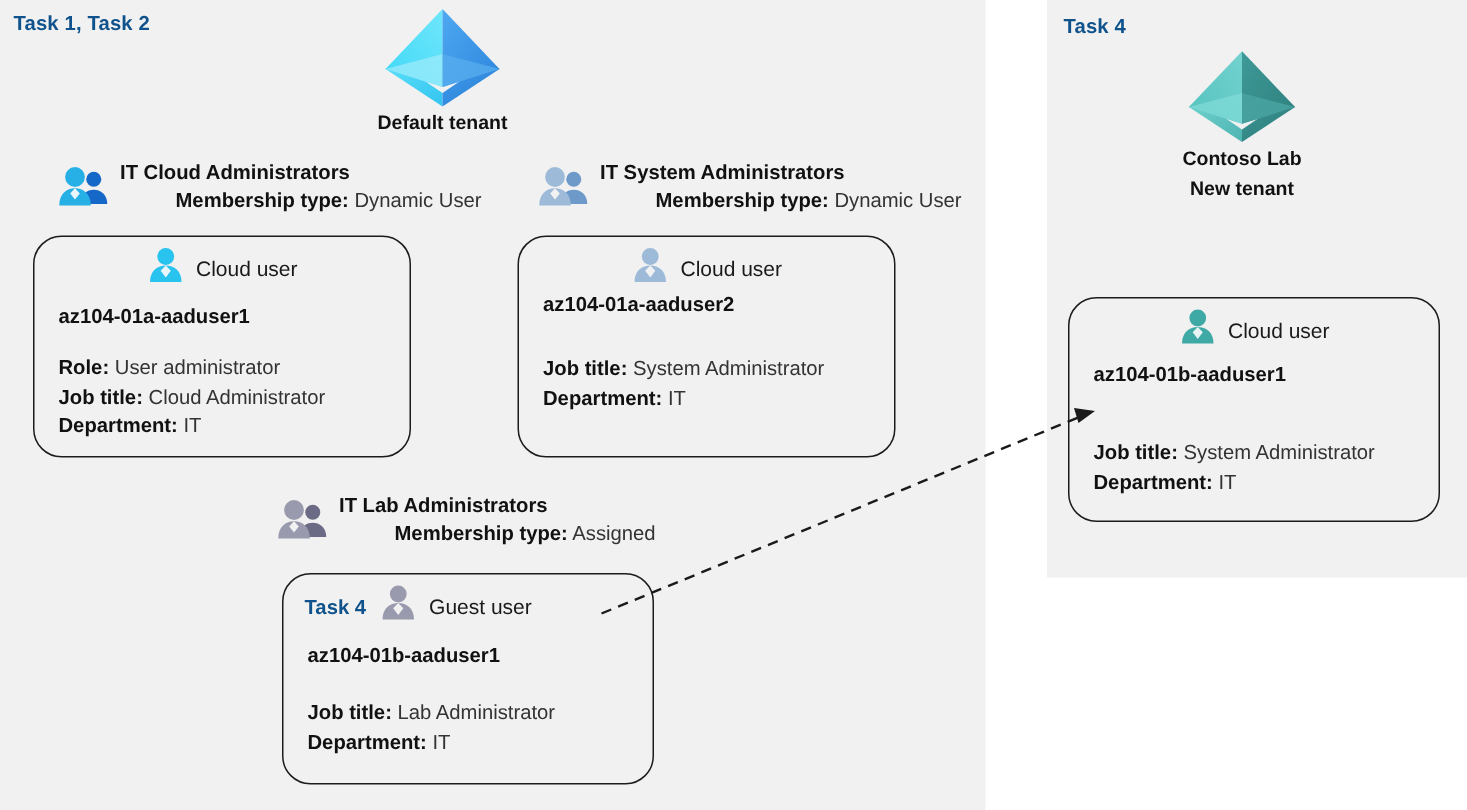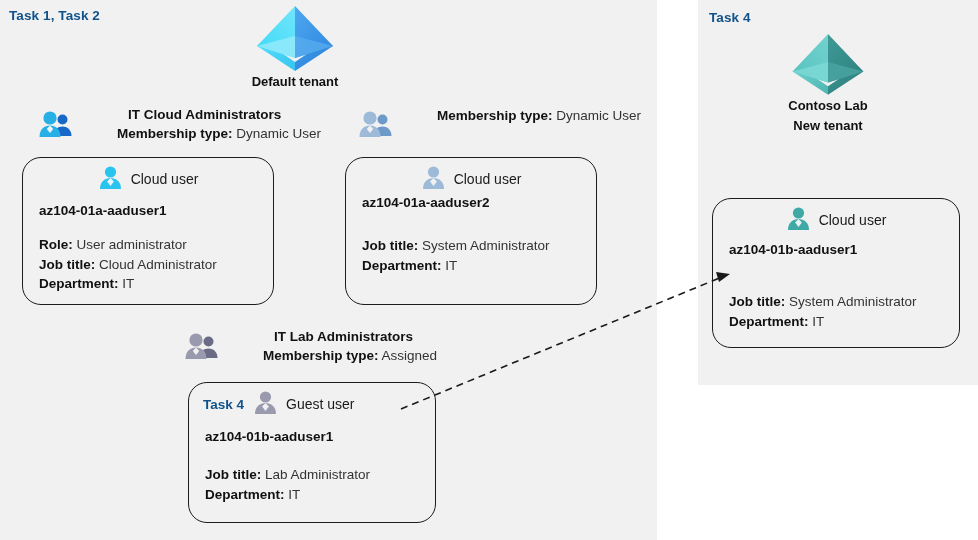--- a/index.html
+++ b/index.html
@@ -36,21 +36,21 @@
   #tenant-default{left:195px;top:2px;width:200px;}
   #tenant-new{left:713px;top:30px;width:230px;}
   .pyr{display:block;margin:0 auto;}
 
   
   .group{position:absolute;display:flex;align-items:flex-start;}
   .group .gico{flex:0 0 auto;margin-top:4px;}
   .group .gtxt{margin-left:7px;}
   .group .gname{
     font-size:13.5px;font-weight:bold;color:#111;
-    line-height:18px;white-space:nowrap;margin-left:48px;
+    line-height:18px;white-space:nowrap;
   }
   .group .gmem{
     font-size:13.5px;line-height:19px;color:#333;white-space:nowrap;
   }
   .group .gmem b{color:#111;font-weight:bold;padding-left:37px;}
   #group-cloud{left:38px;top:106px;}
   #group-system{left:358px;top:106px;}
   #group-lab{left:184px;top:328px;}
 
   
@@ -196,20 +196,21 @@
     <span class="gico">
       <svg width="35" height="30" viewBox="0 0 35 30">
         <circle cx="24.5" cy="9.5" r="5" fill="#6D9AC9"></circle>
         <path d="M15.5 26 C15.5 19.5 20 16.5 24.5 16.5 C29 16.5 33.5 19.5 33.5 26 Z" fill="#6D9AC9"></path>
         <circle cx="12" cy="8" r="6.6" fill="#9DBBD8"></circle>
         <path d="M1.5 27 C1.5 19 6.5 15.5 12 15.5 C17.5 15.5 22.5 19 22.5 27 Z" fill="#9DBBD8"></path>
         <path d="M12 15.5 L15.2 19 L12 23 L8.8 19 Z" fill="#F1F1F1"></path>
       </svg>
     </span>
     <span class="gtxt">
+      <div class="gname">IT System Administrators</div>
       <div class="gmem"><b>Membership type:</b> <span>Dynamic User</span></div>
     </span>
   </div>
 
   <div class="group" id="group-lab">
     <span class="gico">
       <svg width="35" height="30" viewBox="0 0 35 30">
         <circle cx="24.5" cy="9.5" r="5" fill="#6B6B86"></circle>
         <path d="M15.5 26 C15.5 19.5 20 16.5 24.5 16.5 C29 16.5 33.5 19.5 33.5 26 Z" fill="#6B6B86"></path>
         <circle cx="12" cy="8" r="6.6" fill="#9A9AAE"></circle>

